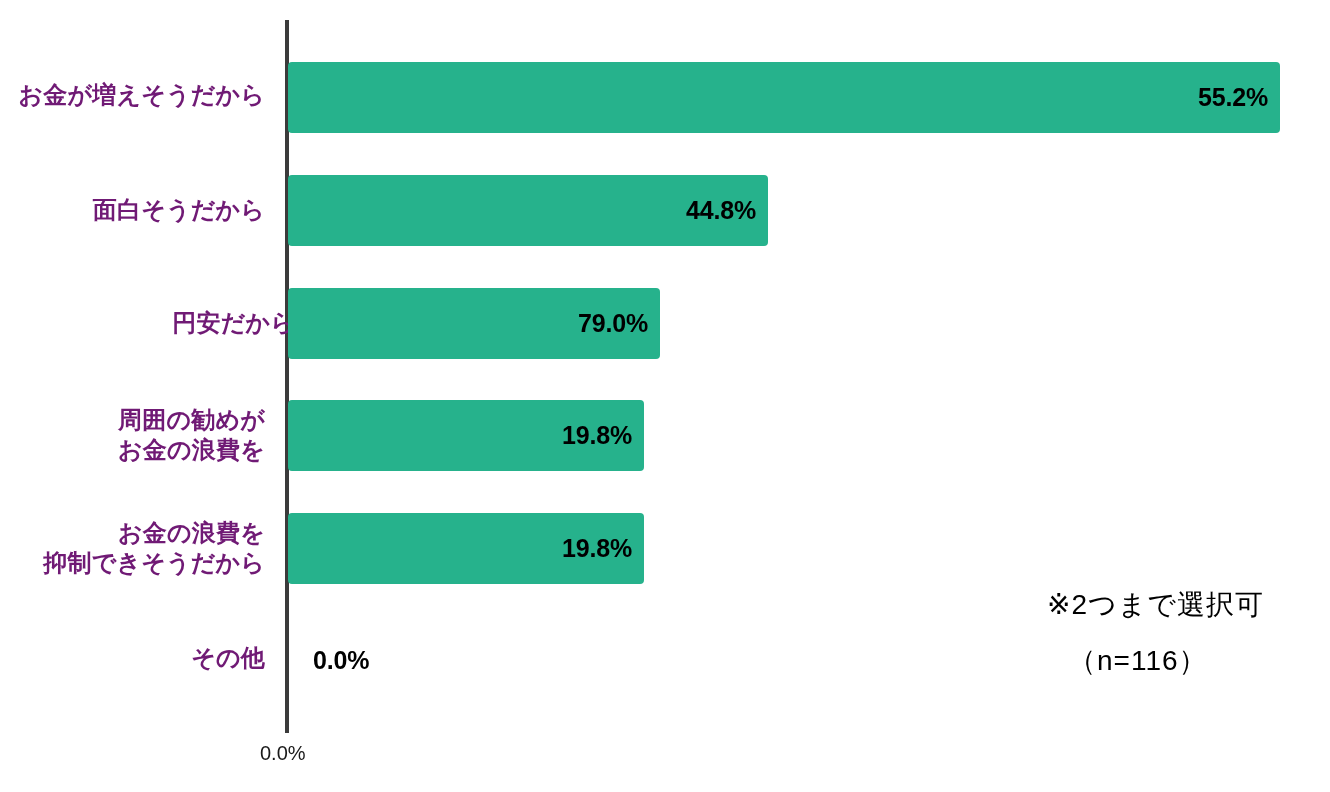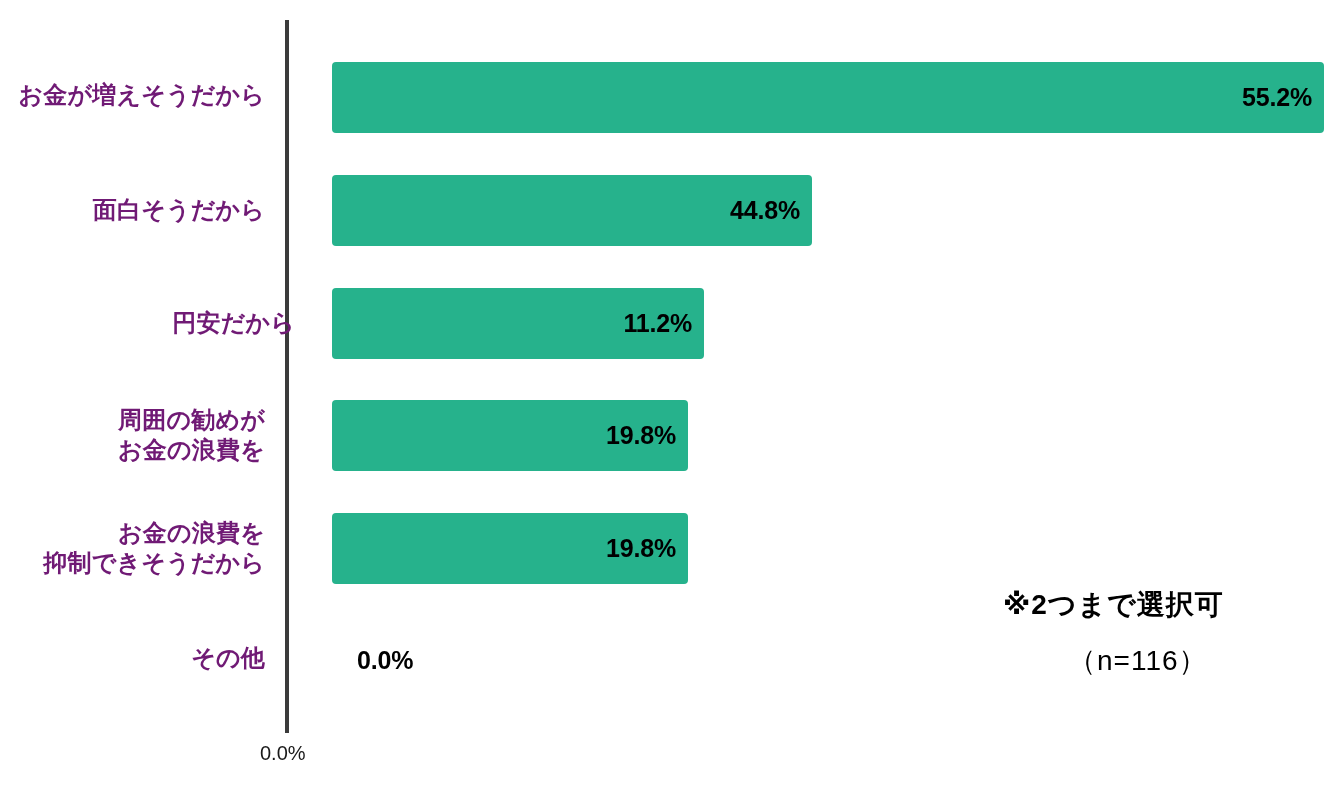--- a/index.html
+++ b/index.html
@@ -40,21 +40,20 @@
     left: 288px;
     top: 0;
     width: 1042px;
     height: 792px;
   }
 
   .bar-row {
     position: absolute;
     left: 0;
     height: 51px;
-    margin-left: 44px;
   }
 
   .bar {
     position: absolute;
     left: 0;
     top: 0;
     height: 71px;
     background: #26b28c;
     border-radius: 4px;
   }
@@ -98,21 +97,21 @@
   }
 
   .note {
     position: absolute;
     font-size: 28px;
     font-weight: normal;
     color: #000000;
     white-space: nowrap;
     letter-spacing: 1px;
   }
-  .note-1 { left: 1003px; top: 586px; font-weight: bold; }
+  .note-1 { left: 1047px; top: 586px; }
   .note-2 { left: 1068px; top: 642px; }
 </style>
 </head>
 <body>
 
 <div id="chart-root">
 
   <div class="axis-line"></div>
 
   <div class="cat-label" style="top:80px;">
@@ -143,21 +142,21 @@
       <div class="bar-value inside">55.2%</div>
     </div>
 
     <div class="bar-row" style="top:175px; width:480px;">
       <div class="bar" style="width:480px;"></div>
       <div class="bar-value inside">44.8%</div>
     </div>
 
     <div class="bar-row" style="top:288px; width:372px;">
       <div class="bar" style="width:372px;"></div>
-      <div class="bar-value inside">11.2%</div>
+      <div class="bar-value inside">79.0%</div>
     </div>
 
     <div class="bar-row" style="top:400px; width:356px;">
       <div class="bar" style="width:356px;"></div>
       <div class="bar-value inside">19.8%</div>
     </div>
 
     <div class="bar-row" style="top:513px; width:356px;">
       <div class="bar" style="width:356px;"></div>
       <div class="bar-value inside">19.8%</div>

